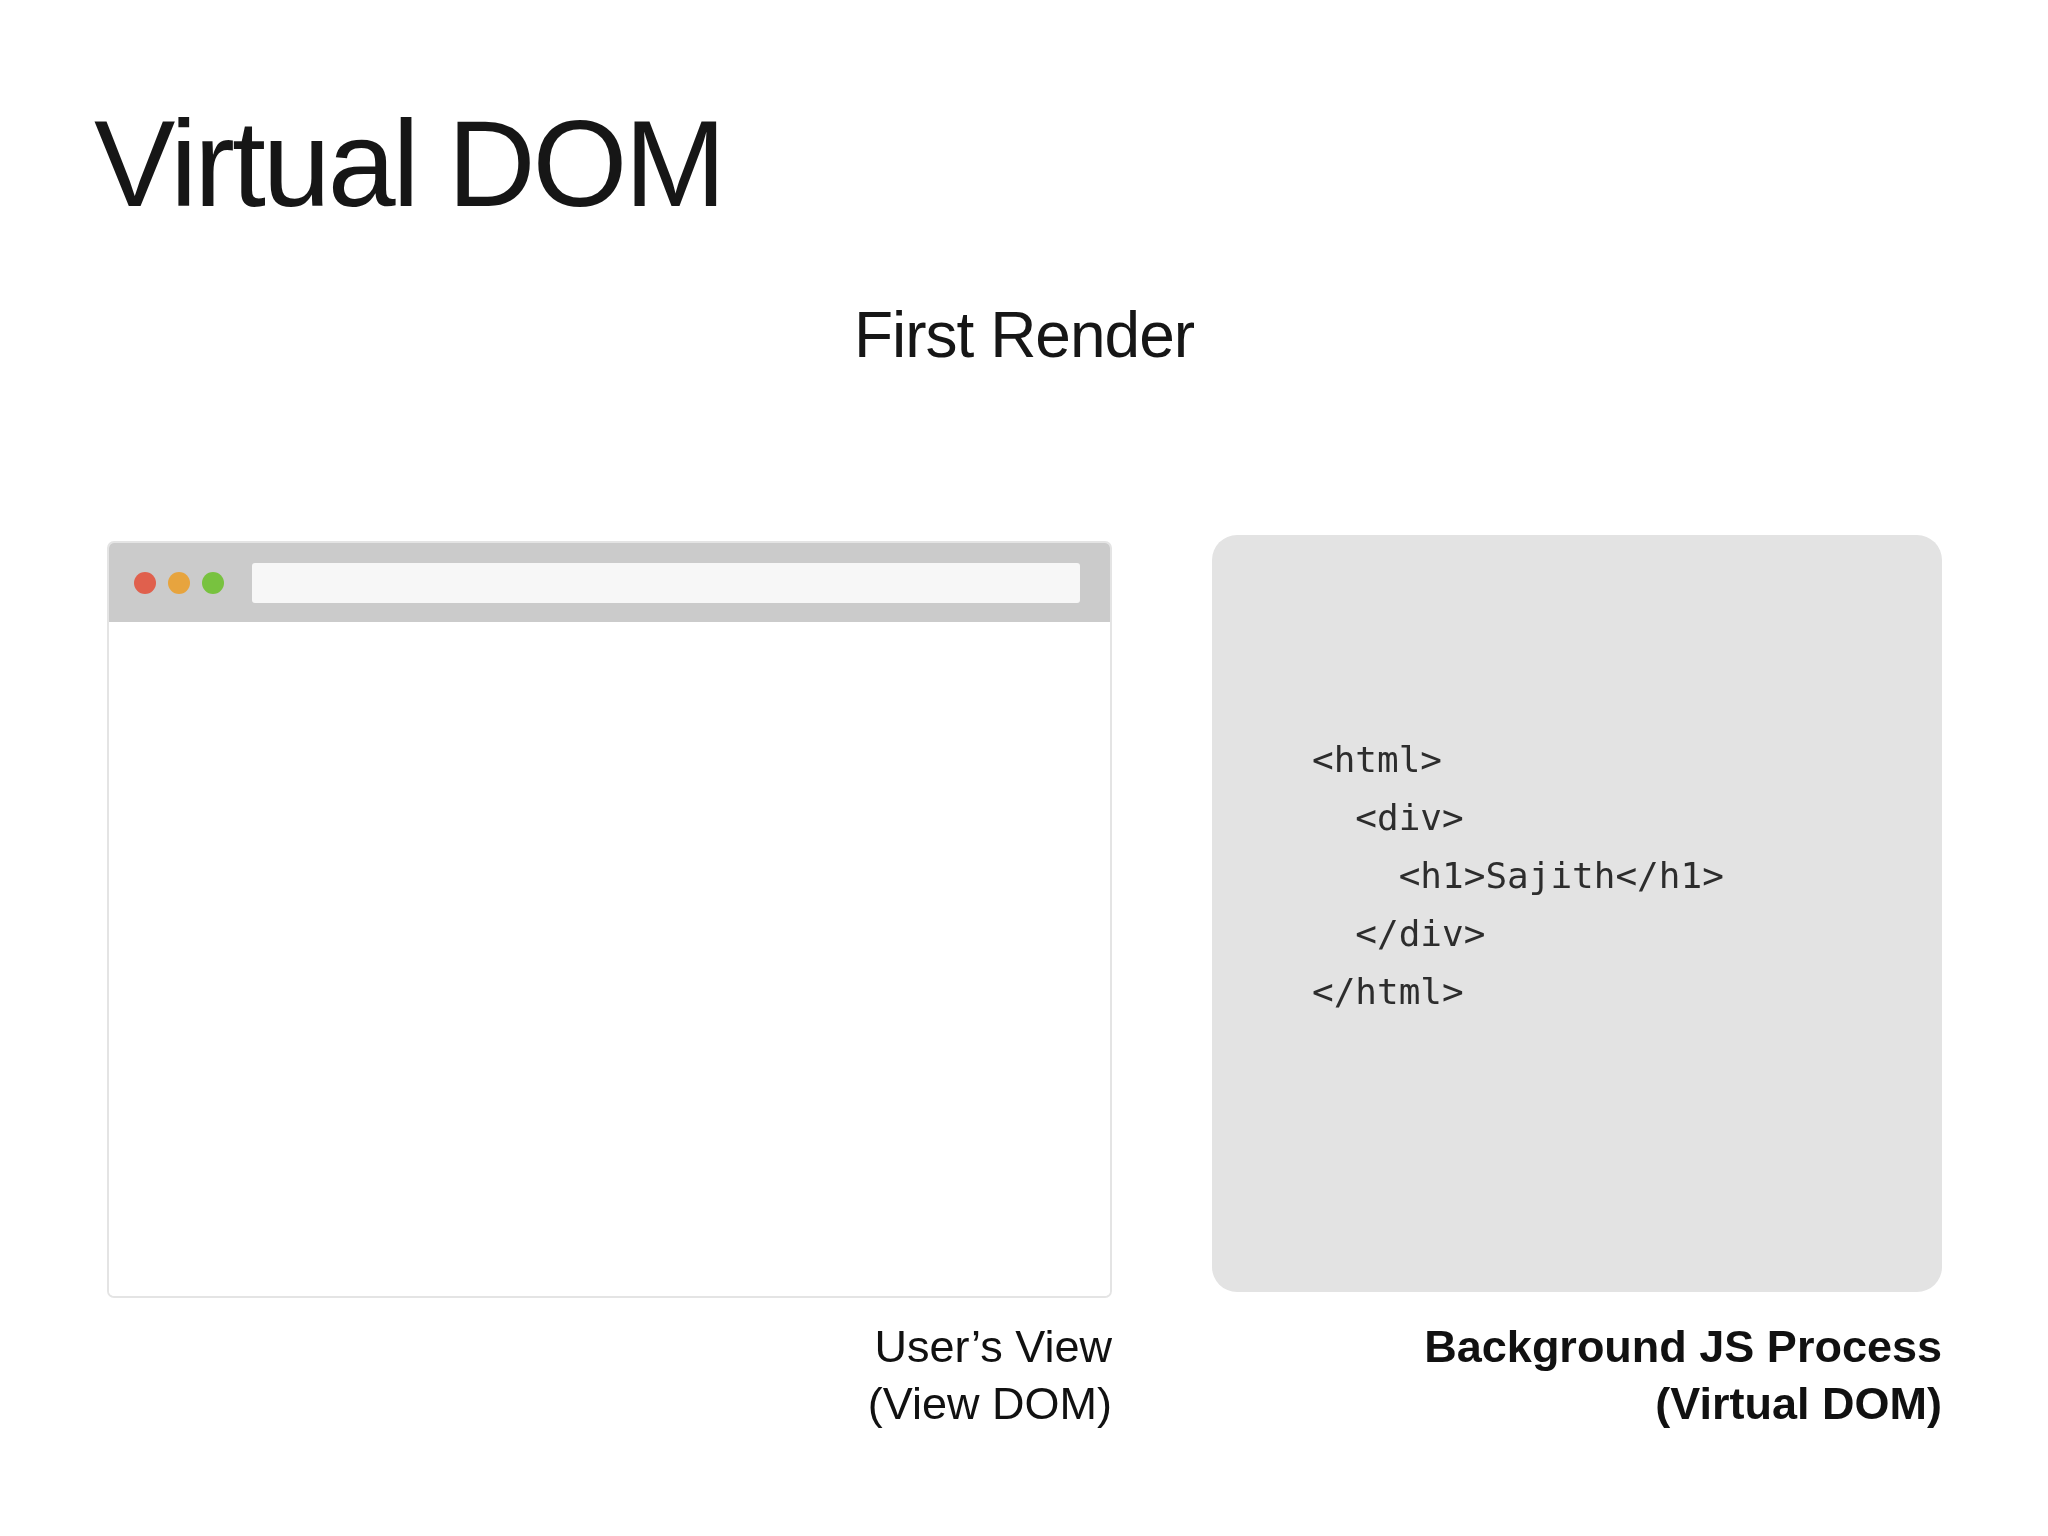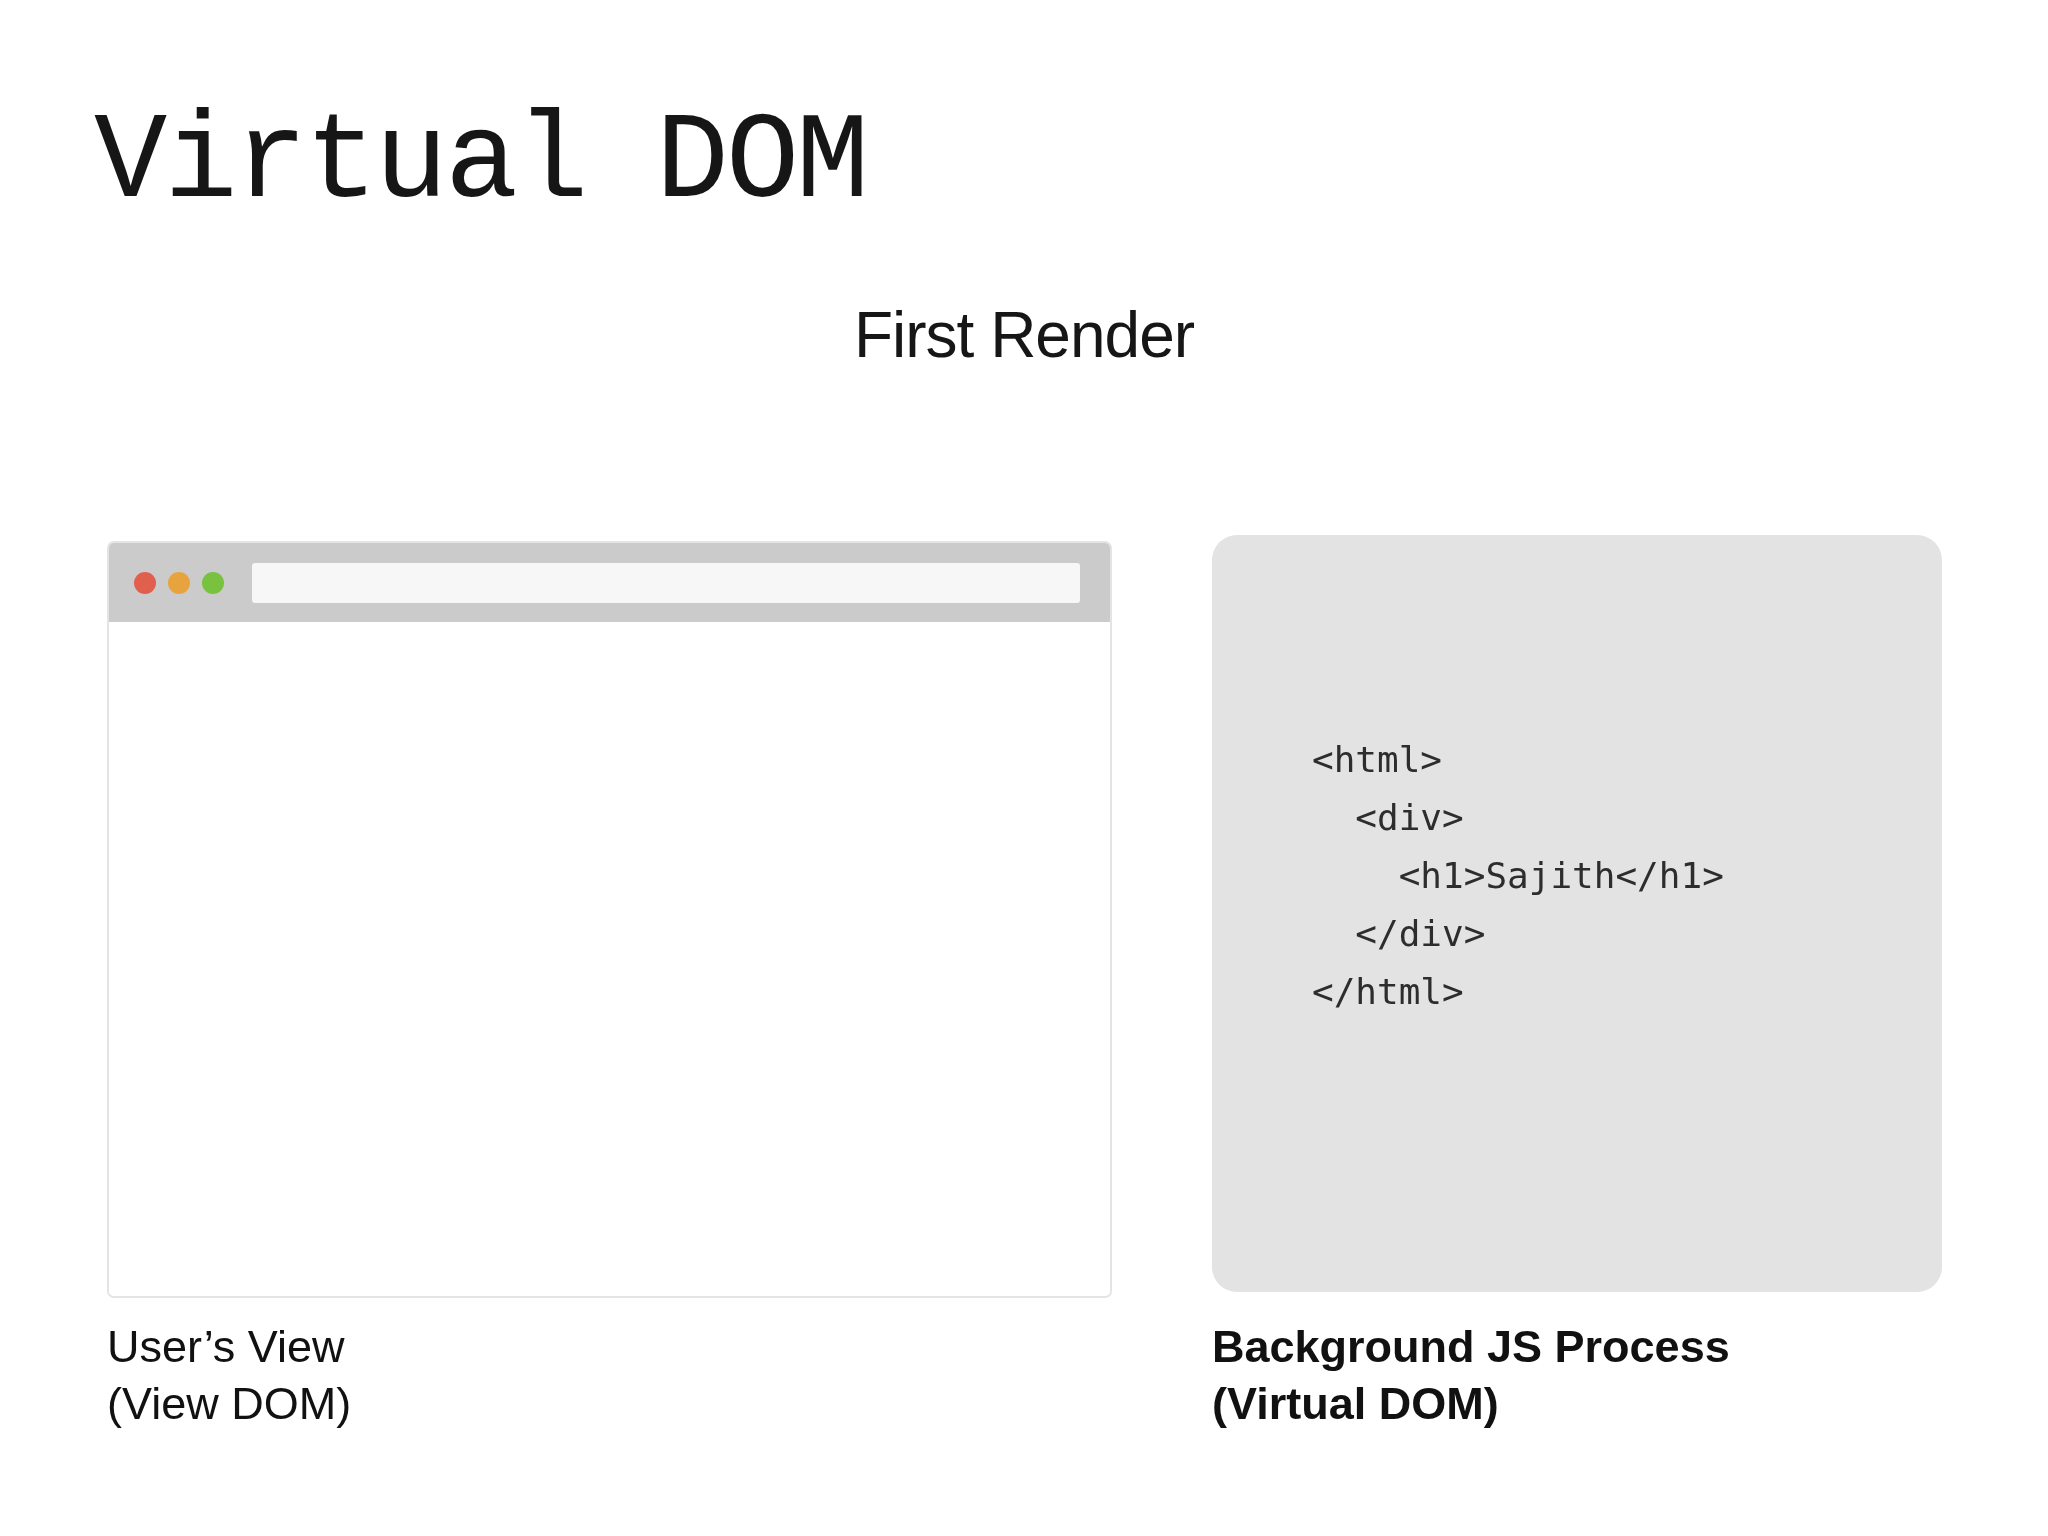--- a/index.html
+++ b/index.html
@@ -15,21 +15,20 @@
 
   .title {
     position: absolute;
     left: 94px;
     top: 103px;
     font-size: 122px;
     font-weight: 300;
     letter-spacing: -3px;
     line-height: 1;
     white-space: nowrap;
-    font-family: Liberation Mono, monospace;
   }
 
   .subtitle {
     position: absolute;
     left: 0;
     width: 2048px;
     top: 303px;
     text-align: center;
     font-size: 64px;
     font-weight: 400;
@@ -109,21 +108,21 @@
     font-size: 36px;
     line-height: 58px;
     color: #2d2d2d;
     white-space: pre;
   }
 
   
   .caption {
     position: absolute;
     top: 1318px;
-    text-align: left;
+    text-align: right;
     font-size: 45px;
     font-weight: 300;
     line-height: 57px;
     color: #111111;
   }
   .caption-left  { left: 107px;  width: 1005px; }
   .caption-right { left: 1212px; width: 730px; font-weight: bold; }
 </style>
 </head>
 <body>

